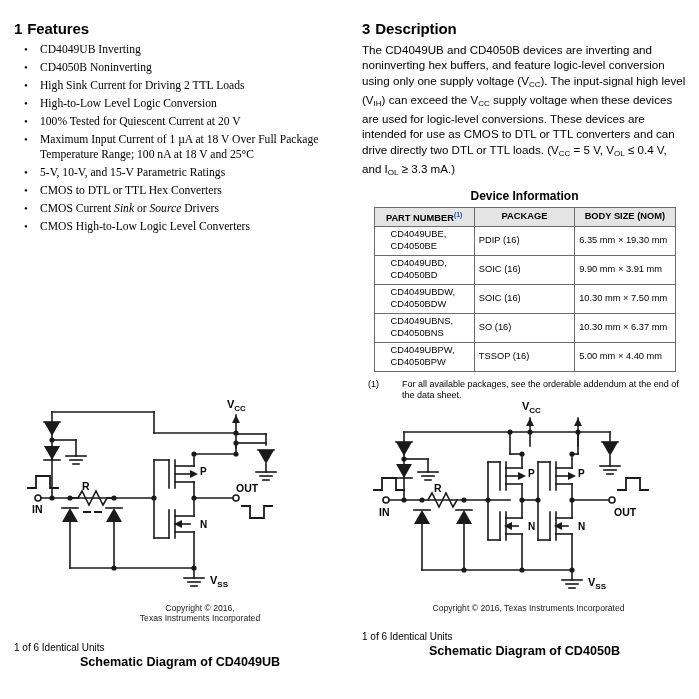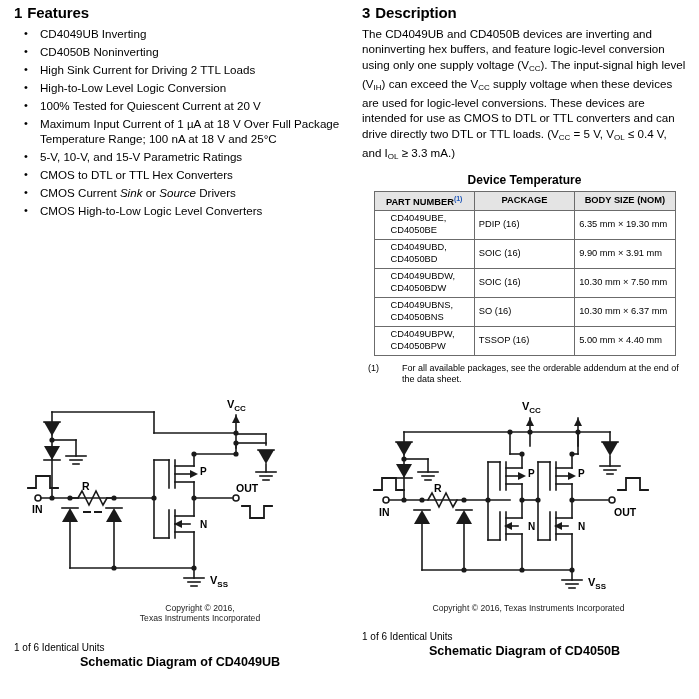--- a/index.html
+++ b/index.html
@@ -14,27 +14,27 @@
   }
   .page { position: relative; width: 699px; height: 699px; }
 
   
   .col-left  { position: absolute; left: 14px;  top: 4px;  width: 332px; }
   .col-right { position: absolute; left: 362px; top: 4px;  width: 325px; }
 
   
   .sec-head {
     font-size: 15px; font-weight: bold; letter-spacing: -0.1px;
-    margin: 0 0 5px 0; line-height: 17px;
+    margin: 16px 0 5px 0; line-height: 17px;
   }
   .sec-head .num { margin-right: 5px; }
   .sec-head-2 { margin-top: 13px; }
 
   
-  ul.feat { list-style: none; margin: 0; padding: 0; }
+  ul.feat { list-style: none; margin: 0; padding: 0; font-family: Liberation Serif, serif; }
   ul.feat > li {
     position: relative;
     padding-left: 26px;
     font-size: 11.6px;
     line-height: 15.4px;
     margin-bottom: 2.6px;
   }
   ul.feat > li::before {
     content: "\2022";
     position: absolute; left: 10px; top: -0.5px;
@@ -139,21 +139,21 @@
   </div>
 
   <div class="col-right">
 
     <h2 class="sec-head">
       <span class="num">3</span><span>Description</span>
     </h2>
 
     <p class="desc" id="desc-para">The CD4049UB and CD4050B devices are inverting and noninverting hex buffers, and feature logic-level conversion using only one supply voltage (V<sub>CC</sub>). The input-signal high level (V<sub>IH</sub>) can exceed the V<sub>CC</sub> supply voltage when these devices are used for logic-level conversions. These devices are intended for use as CMOS to DTL or TTL converters and can drive directly two DTL or TTL loads. (V<sub>CC</sub> = 5 V, V<sub>OL</sub> ≤ 0.4 V, and I<sub>OL</sub> ≥ 3.3 mA.)</p>
 
-    <div class="dev-info-title">Device Temperature</div>
+    <div class="dev-info-title">Device Information</div>
 
     <table class="devinfo">
       <thead>
         <tr>
           <th><span>PART NUMBER</span><sup>(1)</sup></th>
           <th>PACKAGE</th>
           <th>BODY SIZE (NOM)</th>
         </tr>
       </thead>
       <tbody>

